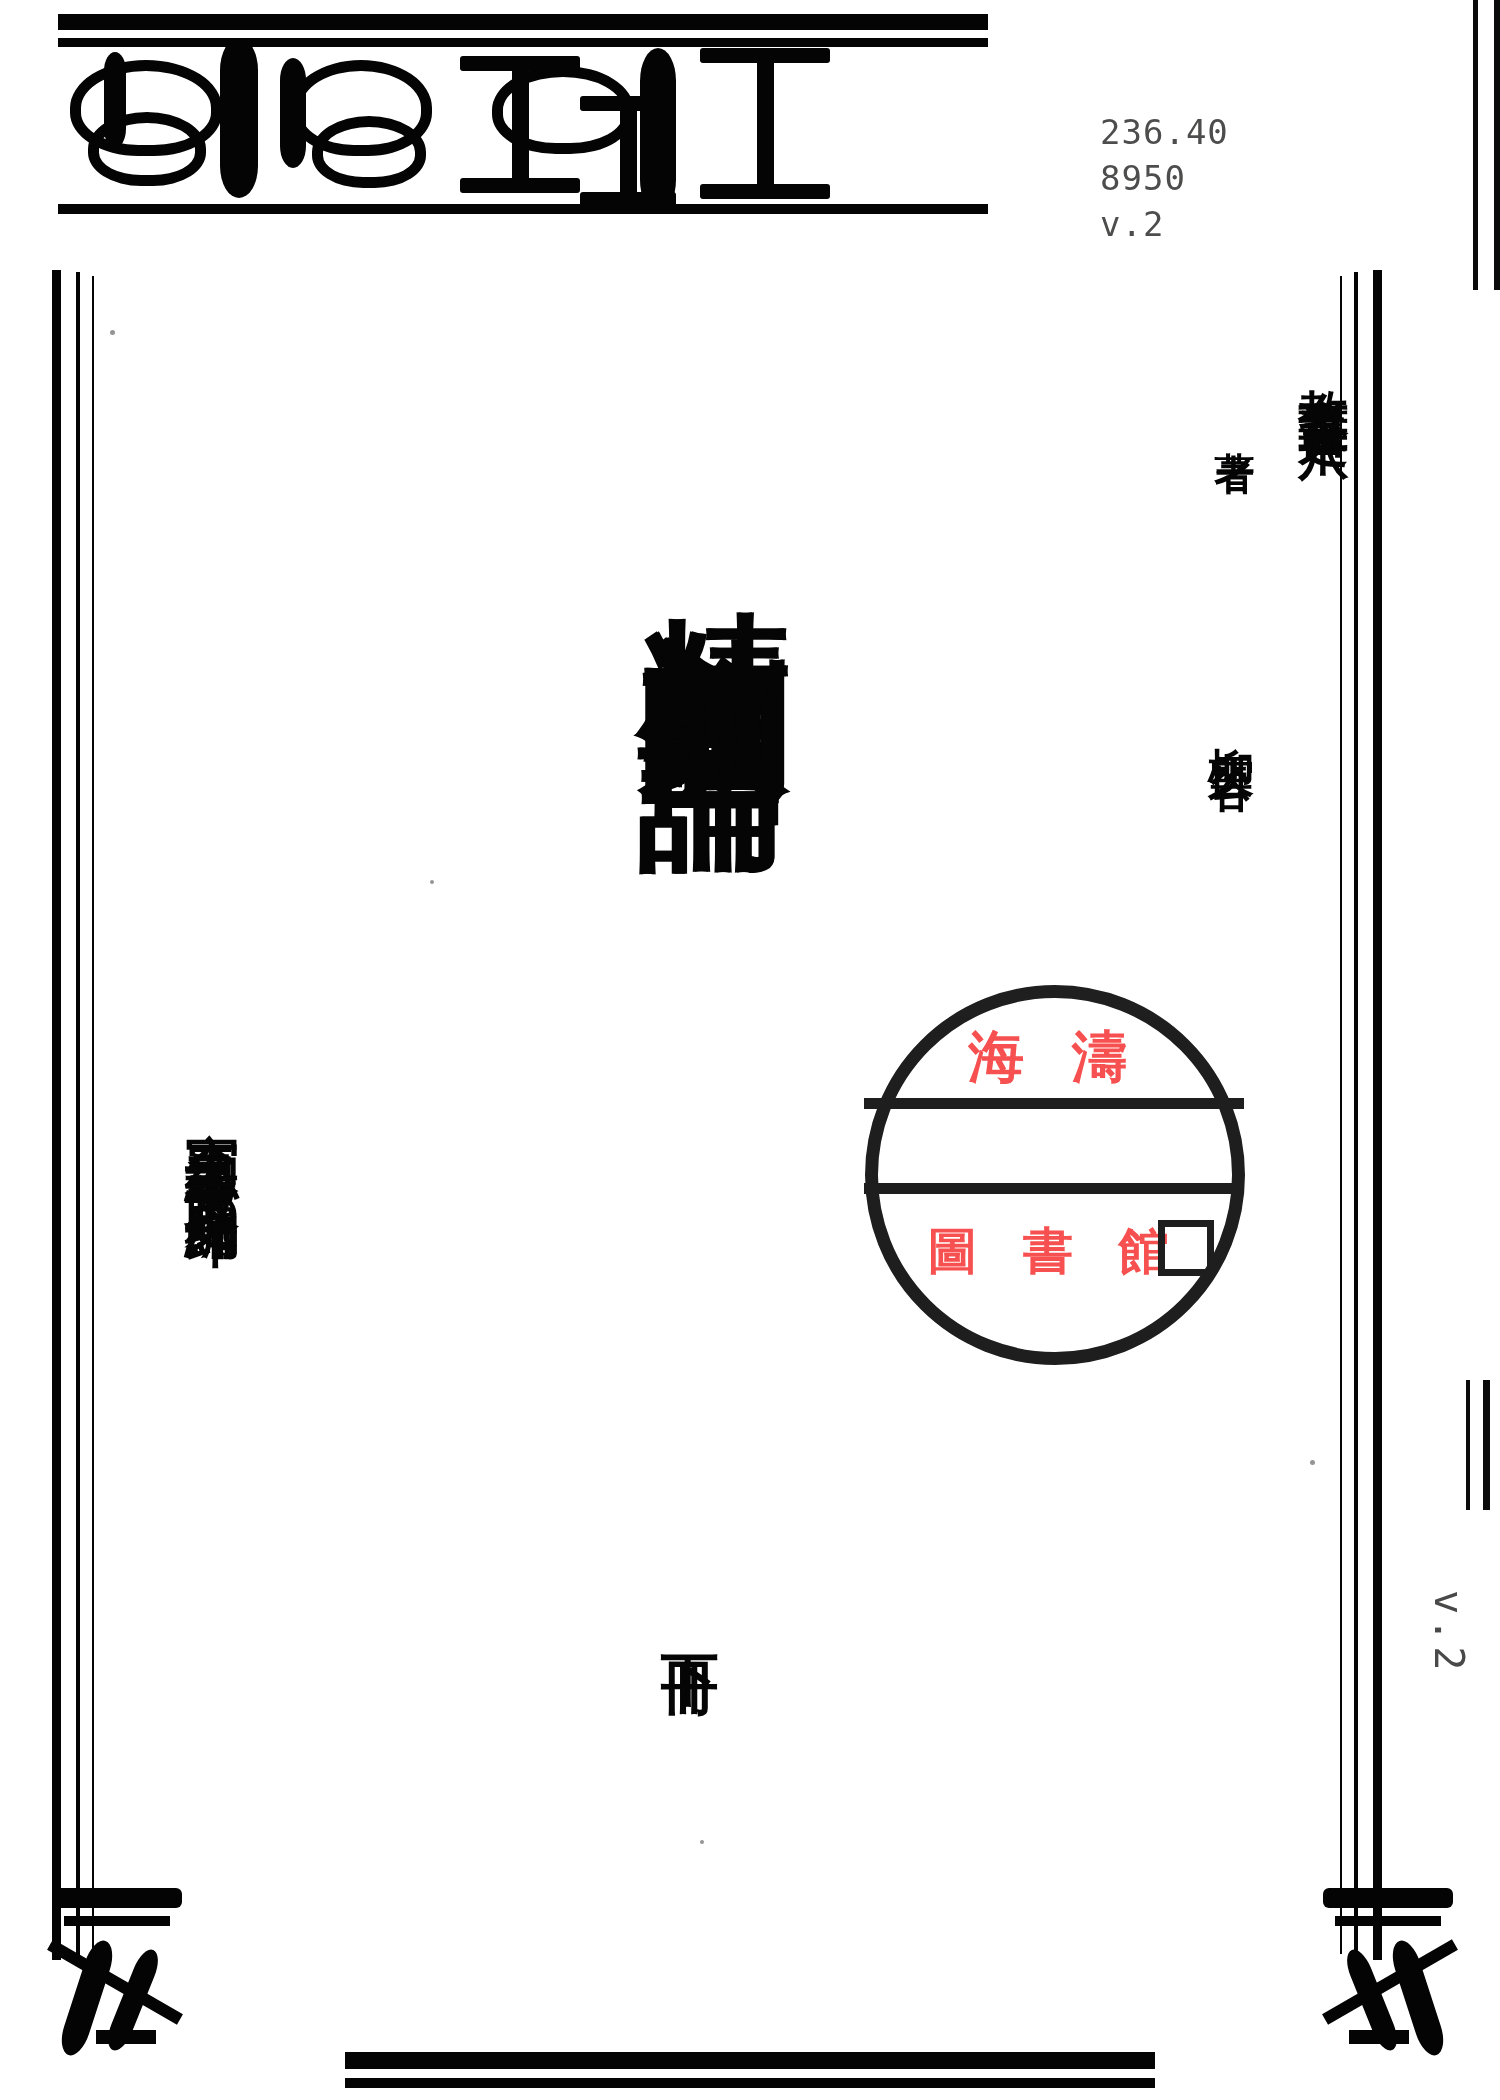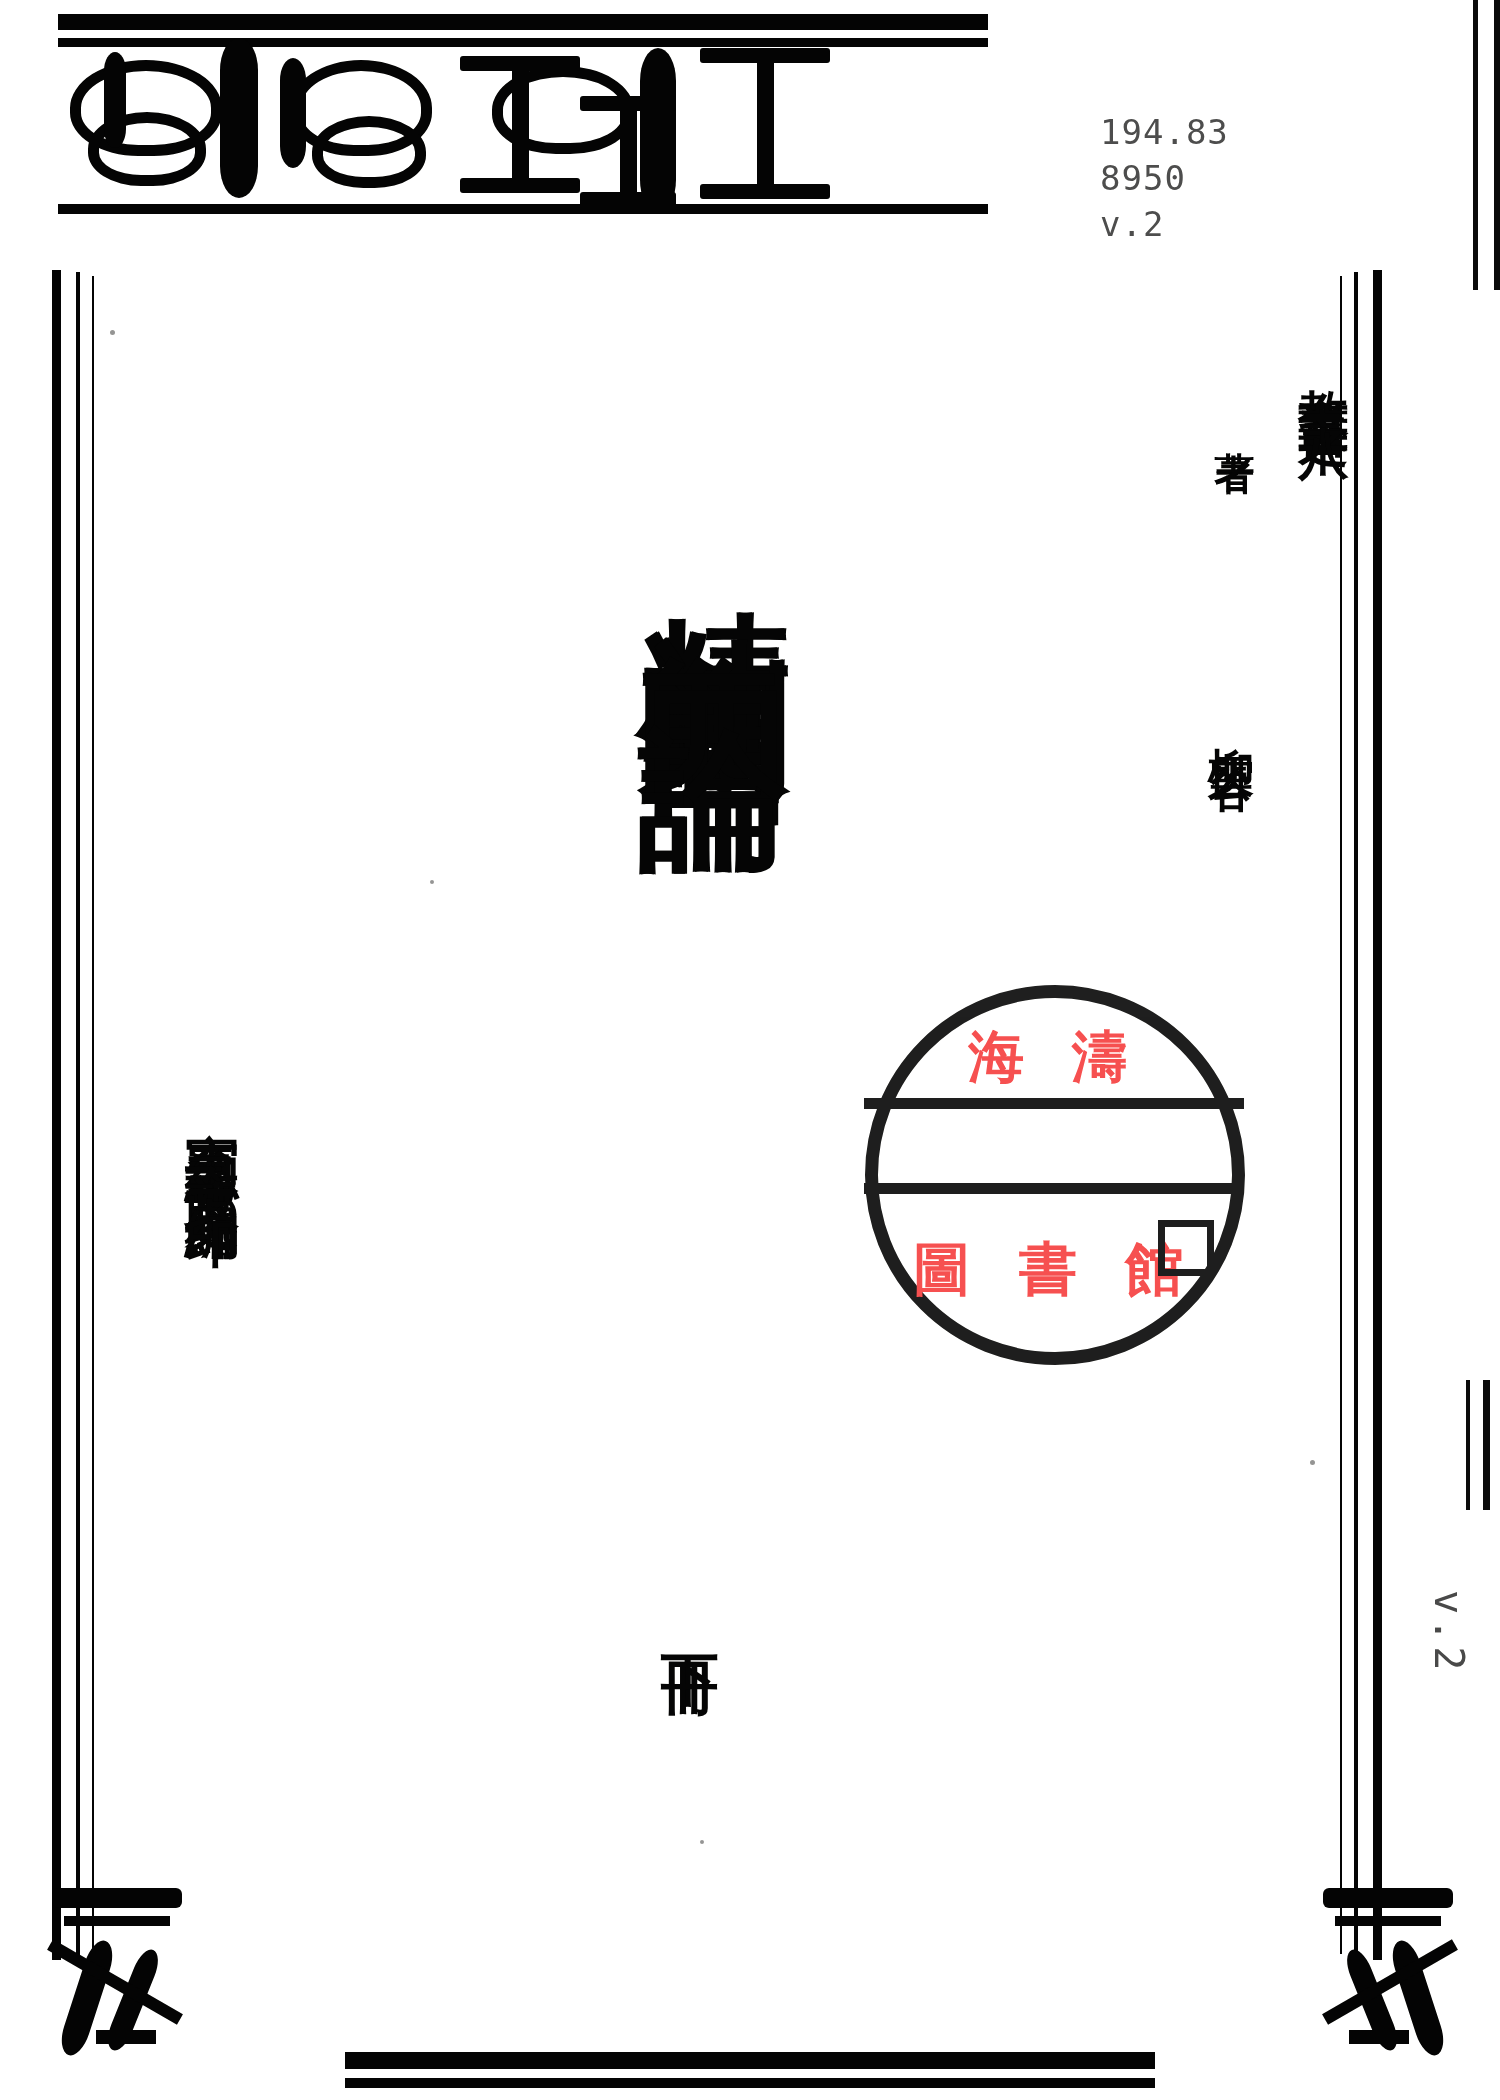--- a/index.html
+++ b/index.html
@@ -249,22 +249,22 @@
     font-family: "DejaVu Serif", serif;
     font-weight: 700;
     letter-spacing: 14px;
     white-space: nowrap;
   }
   .stamp-top-text {
     top: 22px;
     font-size: 56px;
   }
   .stamp-bottom-text {
-    top: 233px;
-    font-size: 58px;
+    top: 220px;
+    font-size: 50px;
   }
   .stamp-box {
     position: absolute;
     right: 18px;
     top: 222px;
     width: 56px;
     height: 56px;
     border: 7px solid #111;
     box-sizing: border-box;
   }
@@ -329,21 +329,21 @@
 
   <div class="vtext author-name">柳雲谷</div>
 
   <div class="vtext main-title">精神剿匪四論</div>
 
   <div class="vtext volume-mark">下冊</div>
 
   <div class="vtext publisher">空軍總司令部政工處編印</div>
 
   <div class="callnum">
-    <div>194.83</div>
+    <div>236.40</div>
     <div>8950</div>
     <div>v.2</div>
   </div>
 
   <div class="vnum">v.2</div>
 
   <div class="round-stamp">
     <div class="stamp-top-text">海 濤</div>
     <div class="stamp-band b1"></div>
     <div class="stamp-band b2"></div>

